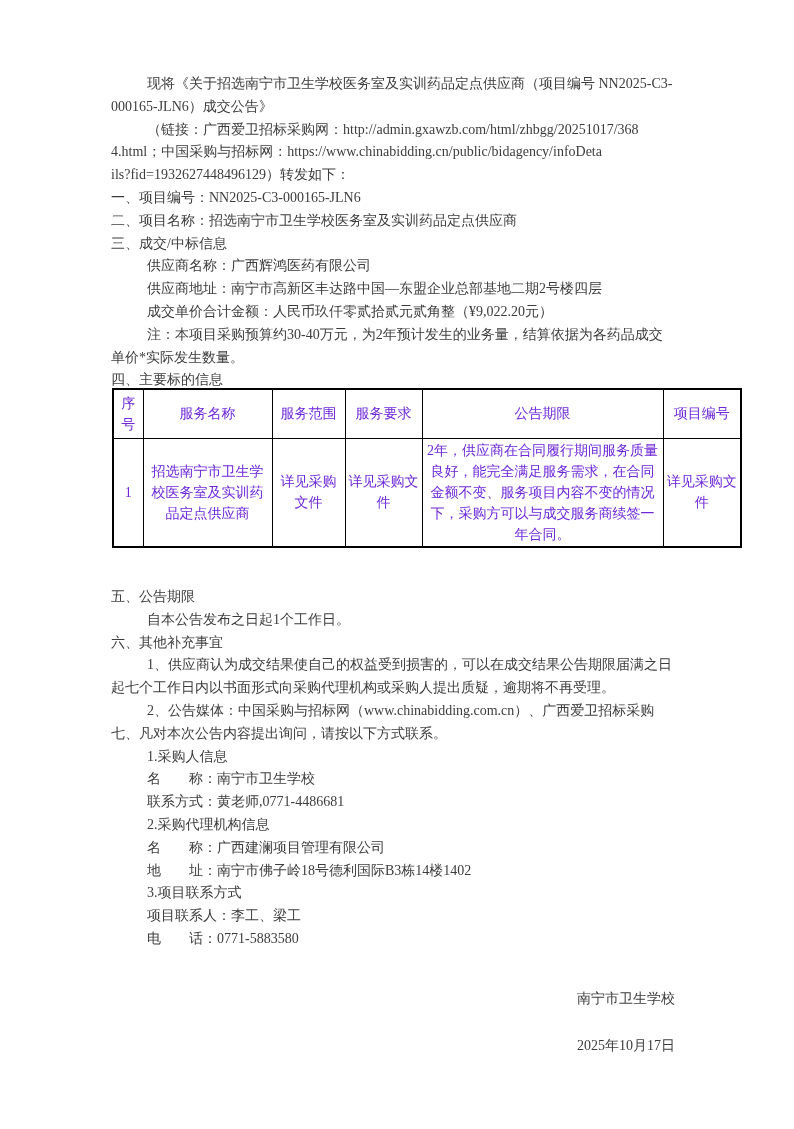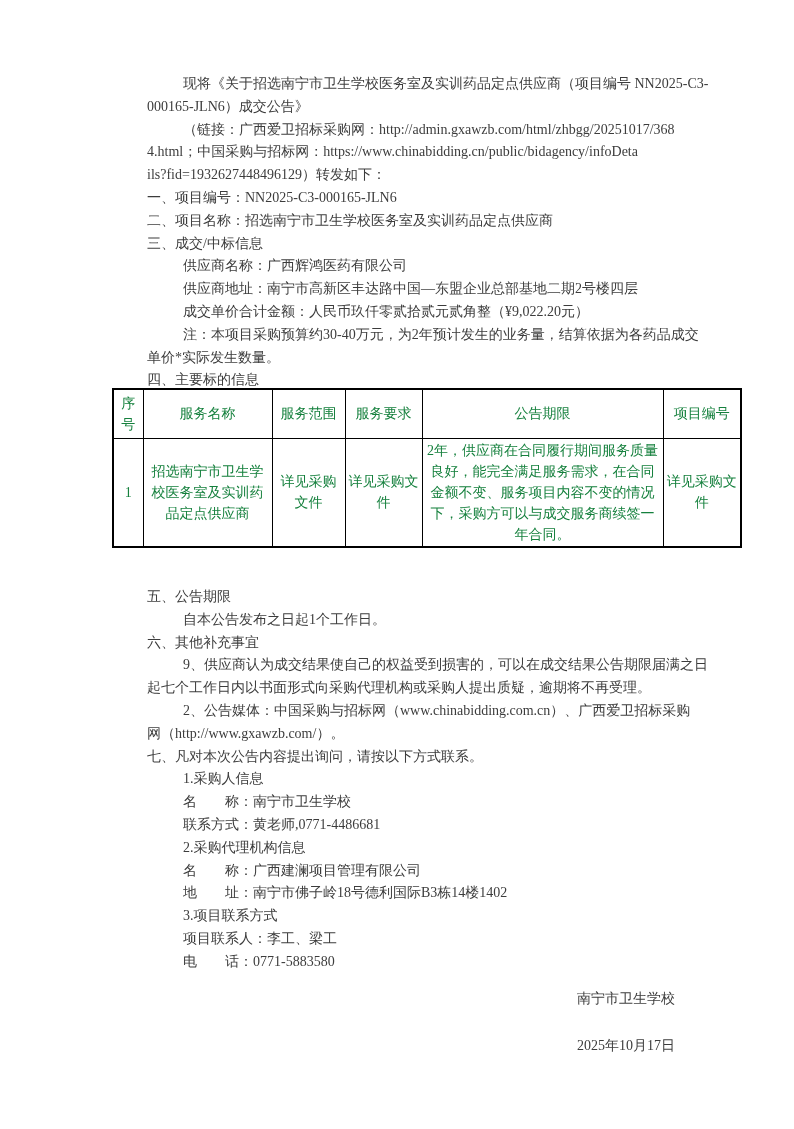--- a/index.html
+++ b/index.html
@@ -6,38 +6,38 @@
   .page {
     position: relative;
     width: 794px;
     height: 1129px;
     background: #ffffff;
     overflow: hidden;
     font-family: "Liberation Serif", "DejaVu Serif", serif;
     font-size: 14px;
     color: #3c3c3c;
   }
-  .section { position: absolute; left: 111px; margin-left: 36px; }
+  .section { position: absolute; left: 111px; }
   #top-section { top: 73px; }
   #bottom-section { top: 586px; }
   .line {
     height: 22.8px;
     line-height: 22.8px;
     white-space: pre;
   }
   .line.indent { padding-left: 36px; }
   table.items {
     position: absolute;
     left: 112px;
     top: 388px;
     border-collapse: collapse;
     table-layout: fixed;
     width: 628px;
     font-size: 14px;
-    color: #15803d;
+    color: #6d28d9;
   }
   table.items { border: 2.5px solid #000; }
   table.items td, table.items th {
     border: 1.4px solid #000;
     text-align: center;
     vertical-align: middle;
     font-weight: normal;
     padding: 0 3px;
     line-height: 21px;
     overflow: hidden;
@@ -105,24 +105,23 @@
           <td>2年，供应商在合同履行期间服务质量良好，能完全满足服务需求，在合同金额不变、服务项目内容不变的情况下，采购方可以与成交服务商续签一年合同。</td>
           <td>详见采购文件</td>
         </tr>
       </tbody>
   </table>
 
   <div class="section" id="bottom-section">
       <div class="line">五、公告期限</div>
       <div class="line indent">自本公告发布之日起1个工作日。</div>
       <div class="line">六、其他补充事宜</div>
-      <div class="line indent">9、供应商认为成交结果使自己的权益受到损害的，可以在成交结果公告期限届满之日</div>
+      <div class="line indent">1、供应商认为成交结果使自己的权益受到损害的，可以在成交结果公告期限届满之日</div>
       <div class="line">起七个工作日内以书面形式向采购代理机构或采购人提出质疑，逾期将不再受理。</div>
       <div class="line indent">2、公告媒体：中国采购与招标网（www.chinabidding.com.cn）、广西爱卫招标采购</div>
-      <div class="line">网（http://www.gxawzb.com/）。</div>
       <div class="line">七、凡对本次公告内容提出询问，请按以下方式联系。</div>
       <div class="line indent">1.采购人信息</div>
       <div class="line indent">名        称：南宁市卫生学校</div>
       <div class="line indent">联系方式：黄老师,0771-4486681</div>
       <div class="line indent">2.采购代理机构信息</div>
       <div class="line indent">名        称：广西建澜项目管理有限公司</div>
       <div class="line indent">地        址：南宁市佛子岭18号德利国际B3栋14楼1402</div>
       <div class="line indent">3.项目联系方式</div>
       <div class="line indent">项目联系人：李工、梁工</div>
       <div class="line indent">电        话：0771-5883580</div>

